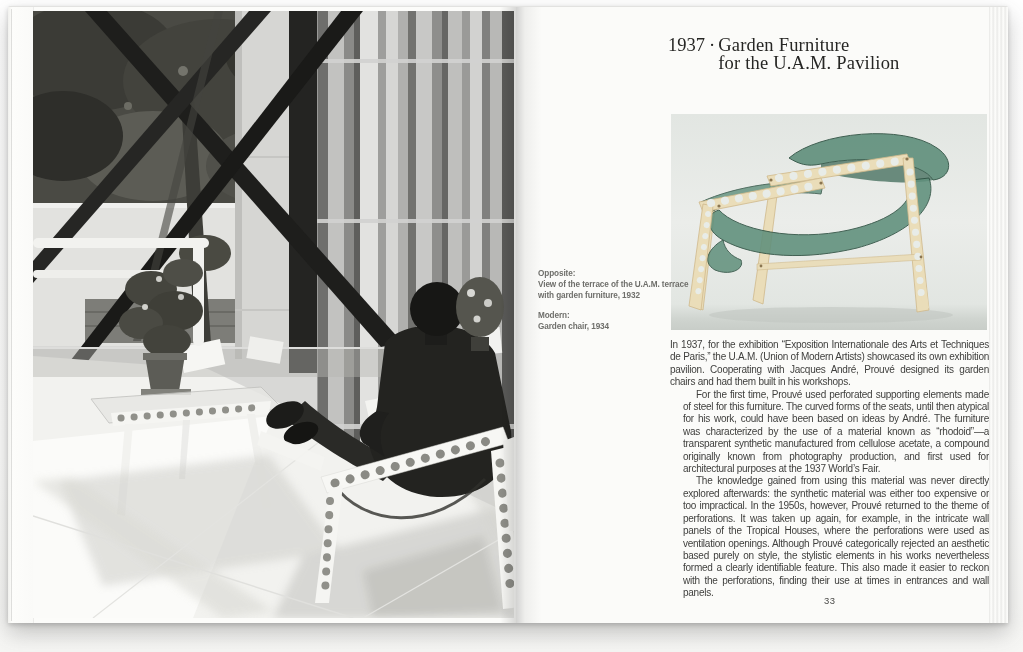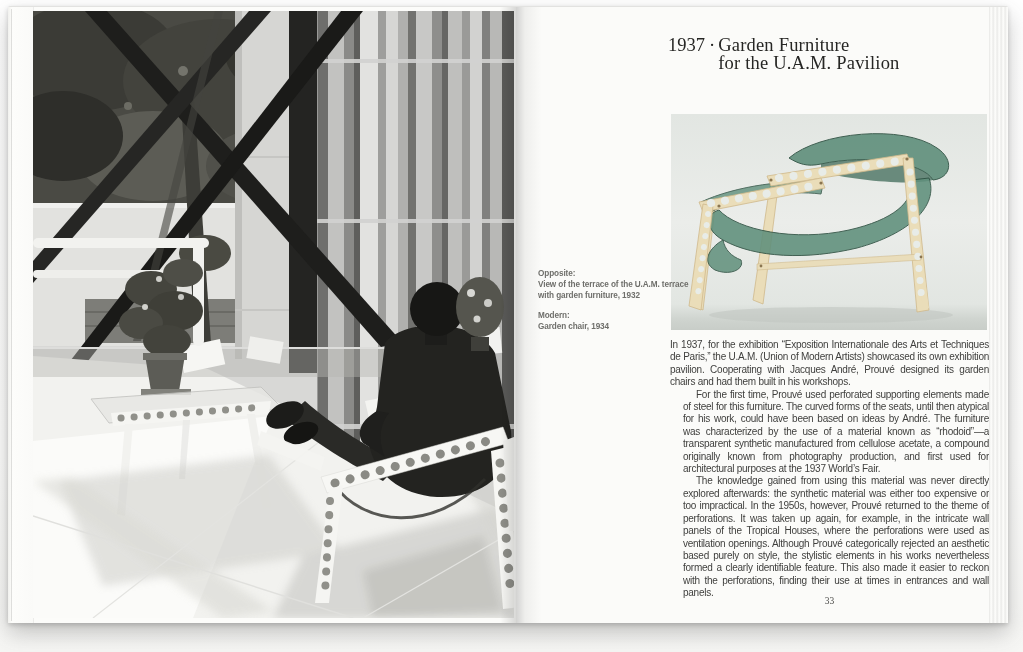--- a/index.html
+++ b/index.html
@@ -36,21 +36,21 @@
   .chair-photo{position:absolute;left:155px;top:107px;width:316px;height:216px;overflow:hidden;}
   .caption-block{position:absolute;left:22px;top:262px;width:160px;
     font-weight:700;font-size:8.2px;line-height:10.8px;letter-spacing:-0.1px;
     color:var(--caption-gray,#6f6f6b);}
   .caption-gap{margin-top:10px;}
   .body-text{position:absolute;left:154px;top:332px;width:319px;text-align:justify;
     font-size:10px;line-height:12.4px;letter-spacing:-0.25px;color:var(--body-ink,#3f3f3d);}
   .body-text p{margin:0;}
   .body-text p.ind{text-indent:13px;margin-left:13px;}
   .folio{position:absolute;left:154px;top:589px;width:319px;text-align:center;
-    font-family:Liberation Serif, serif;font-size:9.5px;color:#4c4c4a;}
+    font-family:Liberation Mono, monospace;font-size:9.5px;color:#4c4c4a;}
   svg{display:block;}
 </style>
 </head>
 <body>
 
 <div class="scene">
   <div class="book">
 
     <div class="page page-left">
       <div class="page-edge-left"></div>

